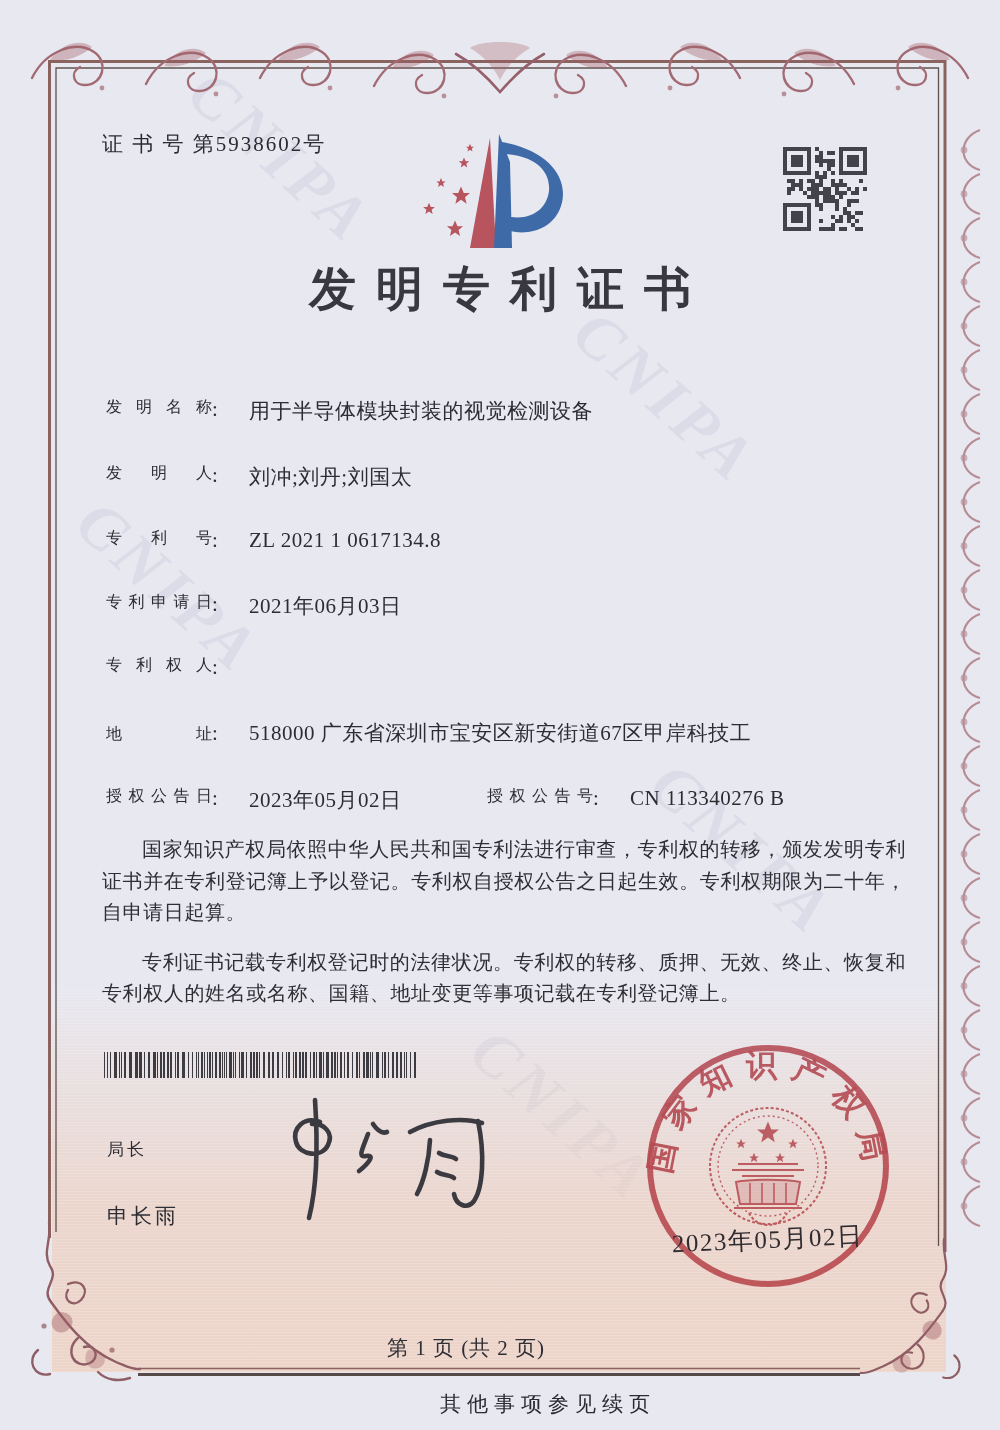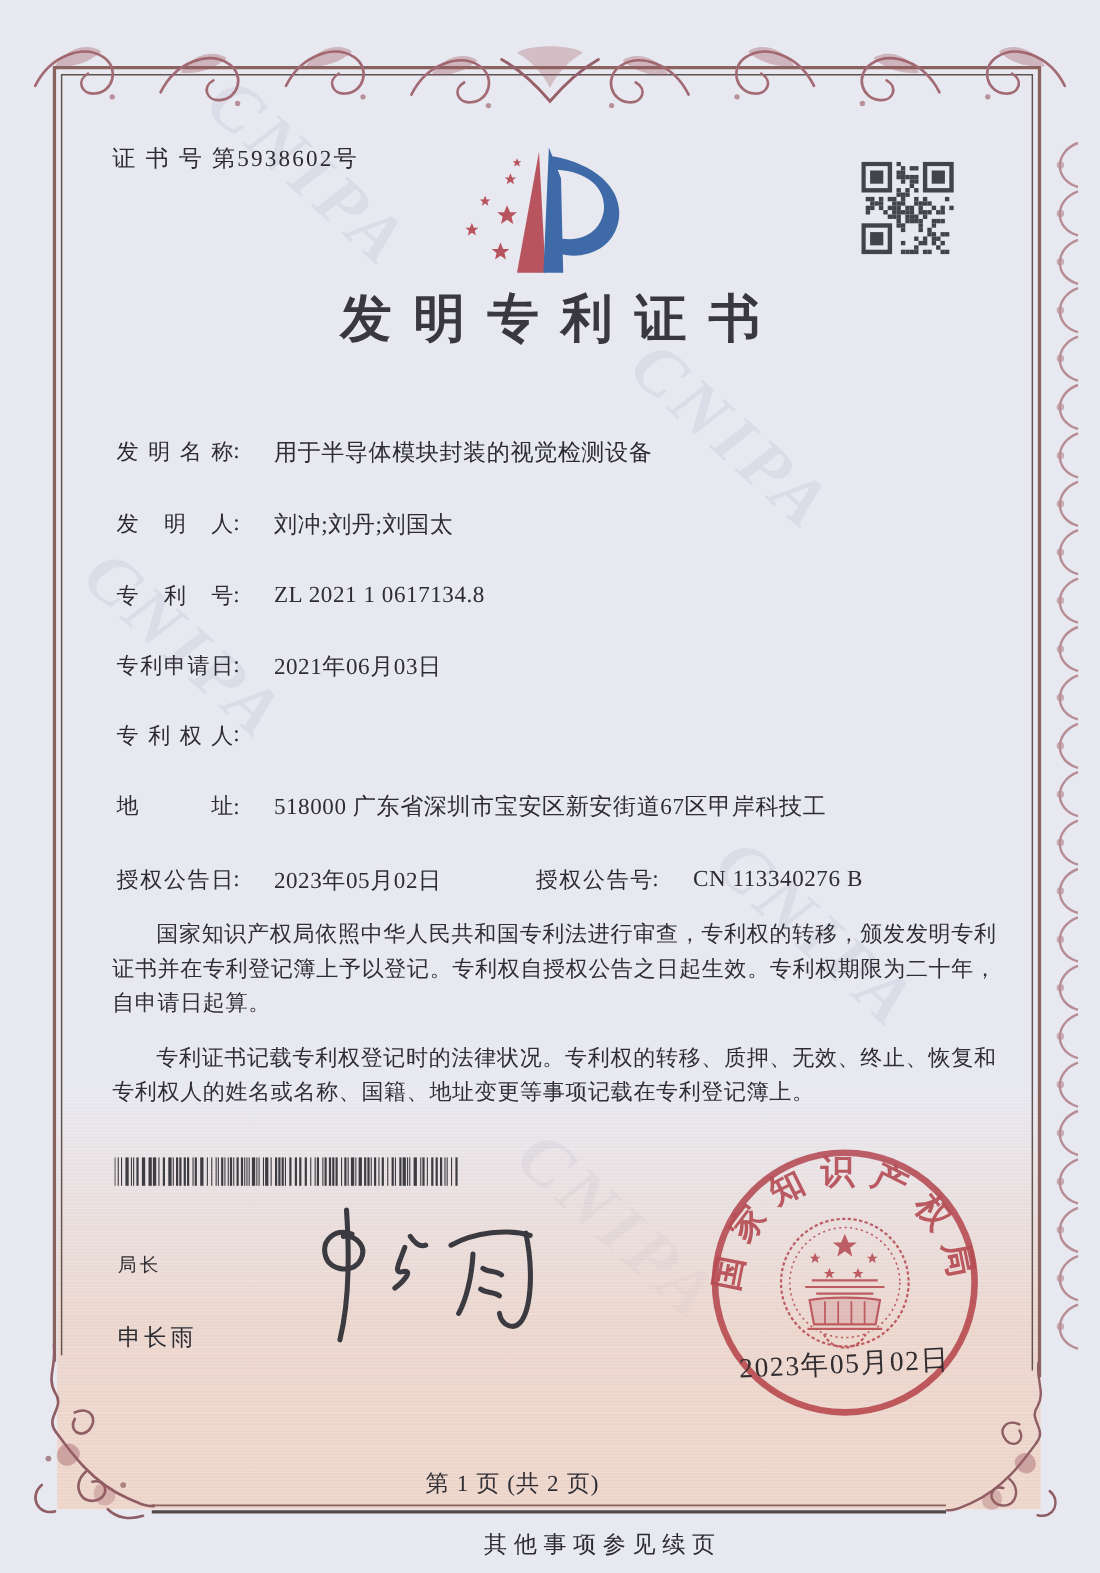--- a/index.html
+++ b/index.html
@@ -8,21 +8,21 @@
         font-family:"Liberation Serif","DejaVu Serif",serif;}
   .abs{position:absolute;}
   
   .frame-svg{left:0;top:0;pointer-events:none;}
   
   .cert-no{left:102px;top:130px;font-size:21px;letter-spacing:2px;color:#2b2b31;}
   .title{left:0;top:258px;width:100%;text-align:center;font-size:47px;font-weight:bold;
          letter-spacing:20px;text-indent:20px;color:#38383e;font-family:Liberation Mono, monospace;}
   
   .frow{position:absolute;left:106px;font-size:21px;display:flex;align-items:flex-start;color:#2c2c32;}
-  .flabel{display:inline-block;width:106px;font-size:20px;text-align:justify;text-align-last:justify;}
+  .flabel{display:inline-block;width:106px;font-size:16px;text-align:justify;text-align-last:justify;}
   .fcolon{display:inline-block;width:14px;text-align:left;}
   .fvalue{display:inline-block;margin-left:23px;letter-spacing:0.5px;}
   .addr2{display:block;}
   
   .paras{left:102px;top:834px;width:804px;font-size:20px;line-height:31.5px;
          text-align:justify;color:#2e2e33;letter-spacing:0.6px;}
   .paras p{margin:0 0 18px 0;text-indent:2em;}
   
   .barcode{left:104px;top:1052px;}
   .qr{left:783px;top:147px;}

